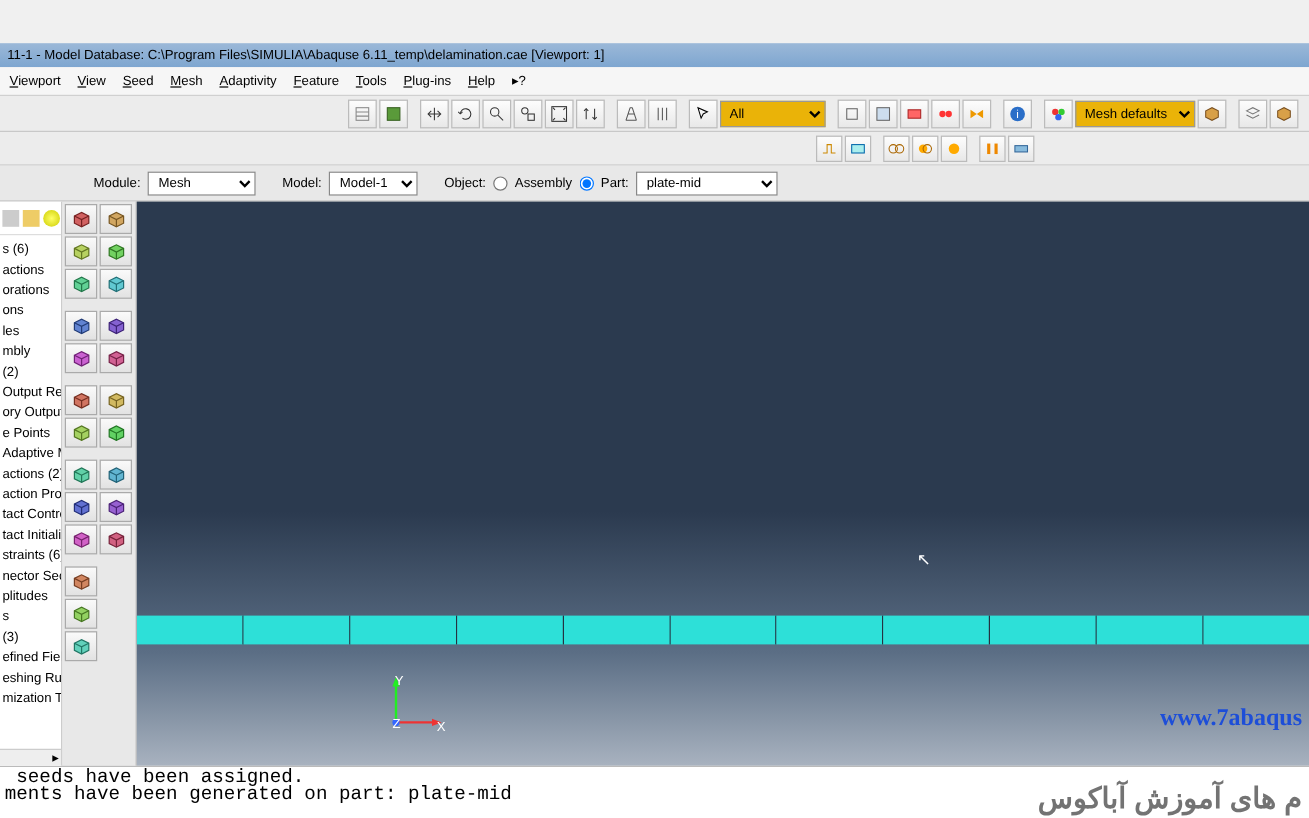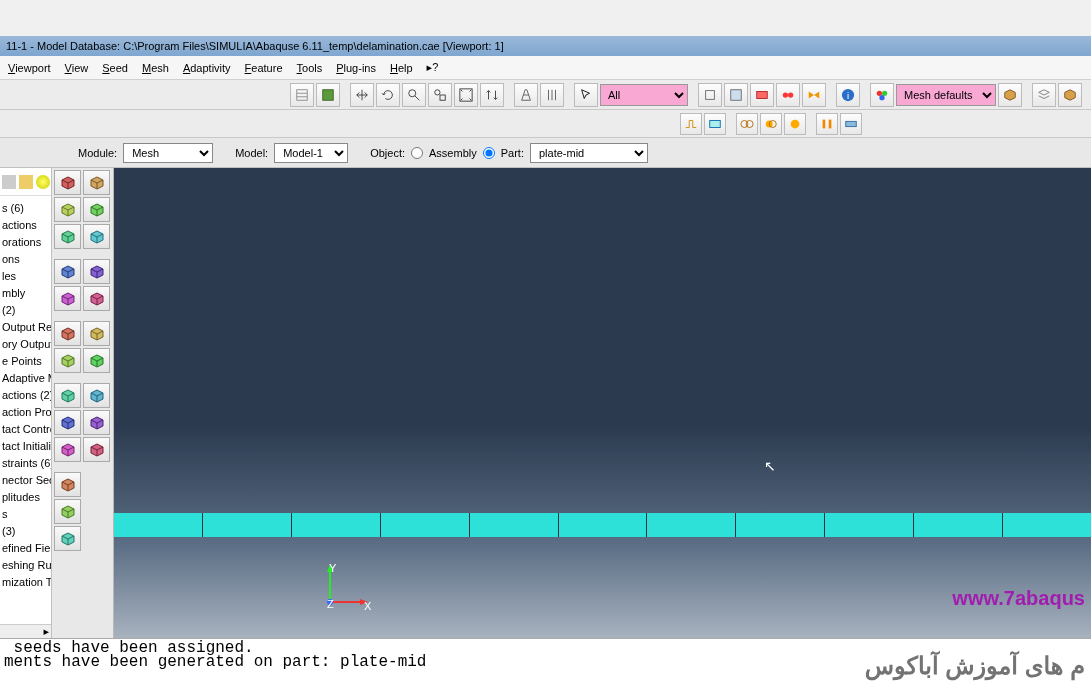--- a/index.html
+++ b/index.html
@@ -12,21 +12,21 @@
 .menu-bar span u { text-decoration: underline; }
 
 .toolbar-row { height: 30px; background: #ececec; border-bottom: 1px solid #c8c8c8; display: flex; align-items: center; padding: 0 4px; gap: 2px; }
 .toolbar-row.right { padding-left: 290px; }
 .toolbar-row.right2 { padding-left: 680px; height: 28px; }
 
 .tbtn { width: 24px; height: 24px; border: 1px solid #bbb; background: linear-gradient(#fdfdfd,#e8e8e8); display: flex; align-items: center; justify-content: center; font-size: 10px; cursor: pointer; }
 .tbtn.sm { width: 22px; height: 22px; }
 .tbtn svg { width: 14px; height: 14px; }
 .sep { width: 6px; }
-.selectbox { height: 22px; border: 1px solid #999; background: #f9a8d4; font-size: 11px; padding: 0 3px; }
+.selectbox { height: 22px; border: 1px solid #999; background: #eab308; font-size: 11px; padding: 0 3px; }
 
 .context-bar { height: 30px; background: #e8e8e8; border-bottom: 1px solid #c0c0c0; display: flex; align-items: center; padding-left: 78px; gap: 6px; }
 .context-bar label { font-size: 11px; }
 .context-bar select, .context-bar input.sel { height: 20px; border: 1px solid #888; background: #fff; font-size: 11px; padding: 0 4px; }
 .radio { width: 12px; height: 12px; }
 
 .main-area { flex: 1; display: flex; position: relative; }
 
 .left-tree { width: 52px; background: #fff; border-right: 1px solid #c0c0c0; overflow: hidden; display: flex; flex-direction: column; }
 .tree-icons { height: 28px; display: flex; align-items: center; justify-content: space-around; border-bottom: 1px solid #ddd; }
@@ -43,21 +43,21 @@
 .viewport { flex: 1; position: relative; background: linear-gradient(#2b3a4f 0%, #2b3a4f 55%, #5b6e85 80%, #a8b2bf 100%); overflow: hidden; }
 .mesh-part { position: absolute; left: 0; right: 0; top: 345px; height: 24px; display: flex; }
 .mesh-part .cell { flex: 1; background: #2de0d8; border-right: 1px solid #243241; }
 .mesh-part .cell:last-child { border-right: none; }
 .cursor-arrow { position: absolute; left: 650px; top: 290px; width: 12px; height: 16px; color: #fff; font-size: 14px; pointer-events: none; }
 .triad { position: absolute; left: 210px; bottom: 36px; color: #fff; font-size: 10px; }
 .triad .y { position: absolute; left: 5px; top: -40px; color: #fff; }
 .triad .x { position: absolute; left: 40px; top: -2px; color: #fff; }
 .triad .z { position: absolute; left: 3px; top: -4px; color: #fff; }
 
-.watermark { position: absolute; right: 6px; bottom: 28px; color: #a21caf; font-size: 20px; font-weight: bold; font-family: Liberation Sans, sans-serif; }
+.watermark { position: absolute; right: 6px; bottom: 28px; color: #1d4ed8; font-size: 20px; font-weight: bold; font-family: Liberation Serif, serif; }
 .watermark2 { position: absolute; right: 6px; bottom: 2px; font-size: 24px; font-weight: bold; color: #737373; direction: rtl; }
 
 .log-area { height: 44px; background: #fff; border-top: 1px solid #aaa; font-family: "Courier New", monospace; font-size: 16px; padding: 2px 4px; line-height: 14px; overflow: hidden; white-space: pre; }
 
 .ic-cube { fill: #d8a048; stroke: #7a5020; }
 </style>
 </head>
 <body>
 
 <div class="title-bar">

